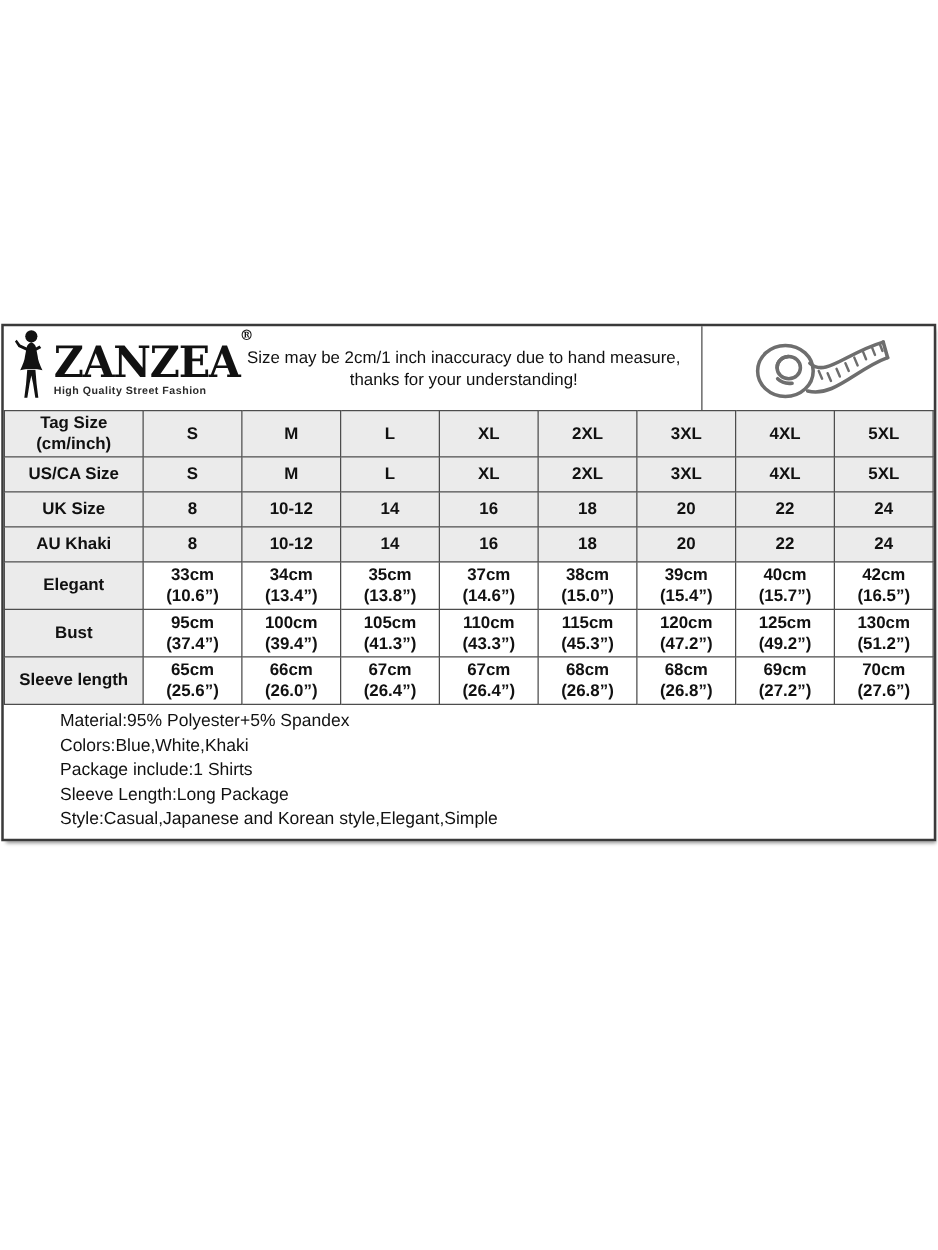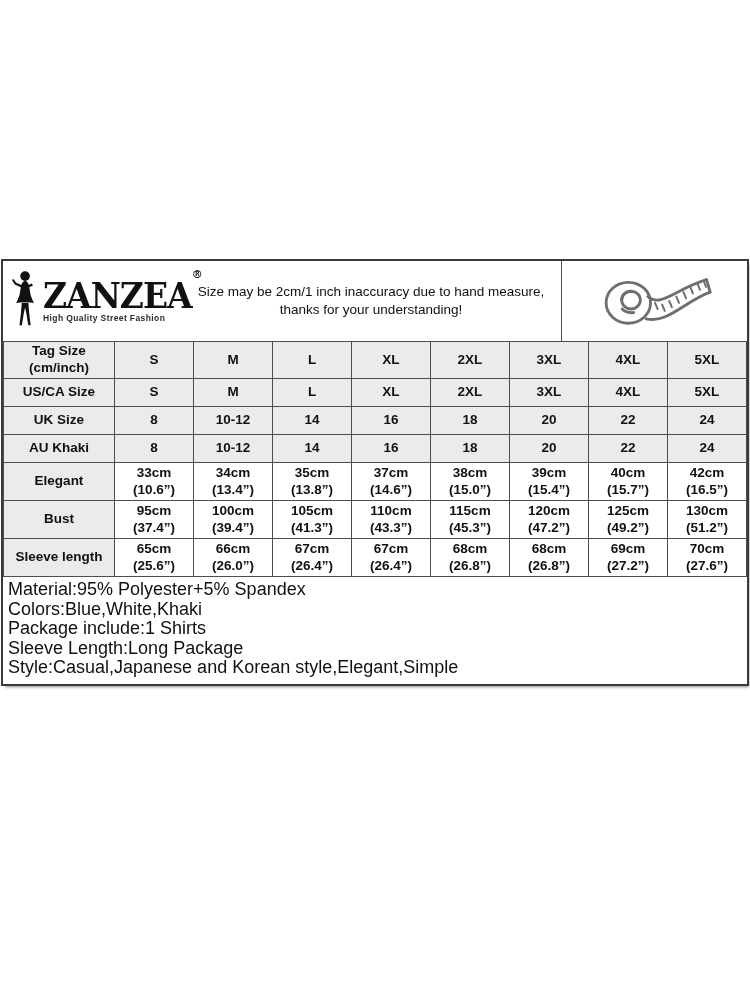--- a/index.html
+++ b/index.html
@@ -15,21 +15,21 @@
     width:750px;height:1000px;background:#ffffff;position:relative;
     font-family:"Liberation Sans", sans-serif;color:var(--ink);
   }
   .sheet{
     position:absolute;top:259px;left:1px;width:748px;
     border:2px solid var(--outer);
     box-shadow:2px 3px 3px -2px rgba(0,0,0,.45);
     background:#fff;
   }
   
-  .hdr{display:flex;align-items:stretch;height:80px;}
+  .hdr{display:flex;align-items:stretch;height:67px;}
   .logo-area{width:178px;display:flex;align-items:center;padding-left:8px;}
   .logo-figure{flex:0 0 auto;margin-right:2px;}
   .logo-stack{display:flex;flex-direction:column;line-height:1;}
   .logo-word{
     font-family:"DejaVu Serif", serif;font-weight:bold;font-size:33px;
     letter-spacing:-1px;transform:scaleY(1.05);white-space:nowrap;
   }
   .logo-reg{font-size:11px;vertical-align:top;position:relative;top:-9px;letter-spacing:0;}
   .logo-tagline{font-size:8.5px;font-weight:bold;color:#2b2b2b;letter-spacing:.4px;margin-top:2px;white-space:nowrap;}
   .disclaimer{
@@ -47,21 +47,21 @@
     font-weight:bold;font-size:13.5px;line-height:1.25;white-space:pre-line;
     padding:1px 0;
   }
   table{border-top:1px solid var(--border);border-bottom:1px solid var(--border);padding-left:25px;}
   tr{height:28px;}
   tr:first-child{height:37px;}
   tr:nth-child(n+5){height:38px;line-height:1.35;}
   tr td:first-child{background:var(--shade);}
   tr.shaded td{background:var(--shade);}
   
-  .details{padding:3px 0 6px 5px;font-size:18px;line-height:19.5px;}
+  .details{padding:3px 0 6px 5px;font-size:14px;line-height:19.5px;margin-left:40px;}
   .detail-line{white-space:nowrap;}
 </style>
 </head>
 <body>
 
 <div class="sheet">
 
   <div class="hdr">
     <div class="logo-area">
       <span class="logo-figure">

